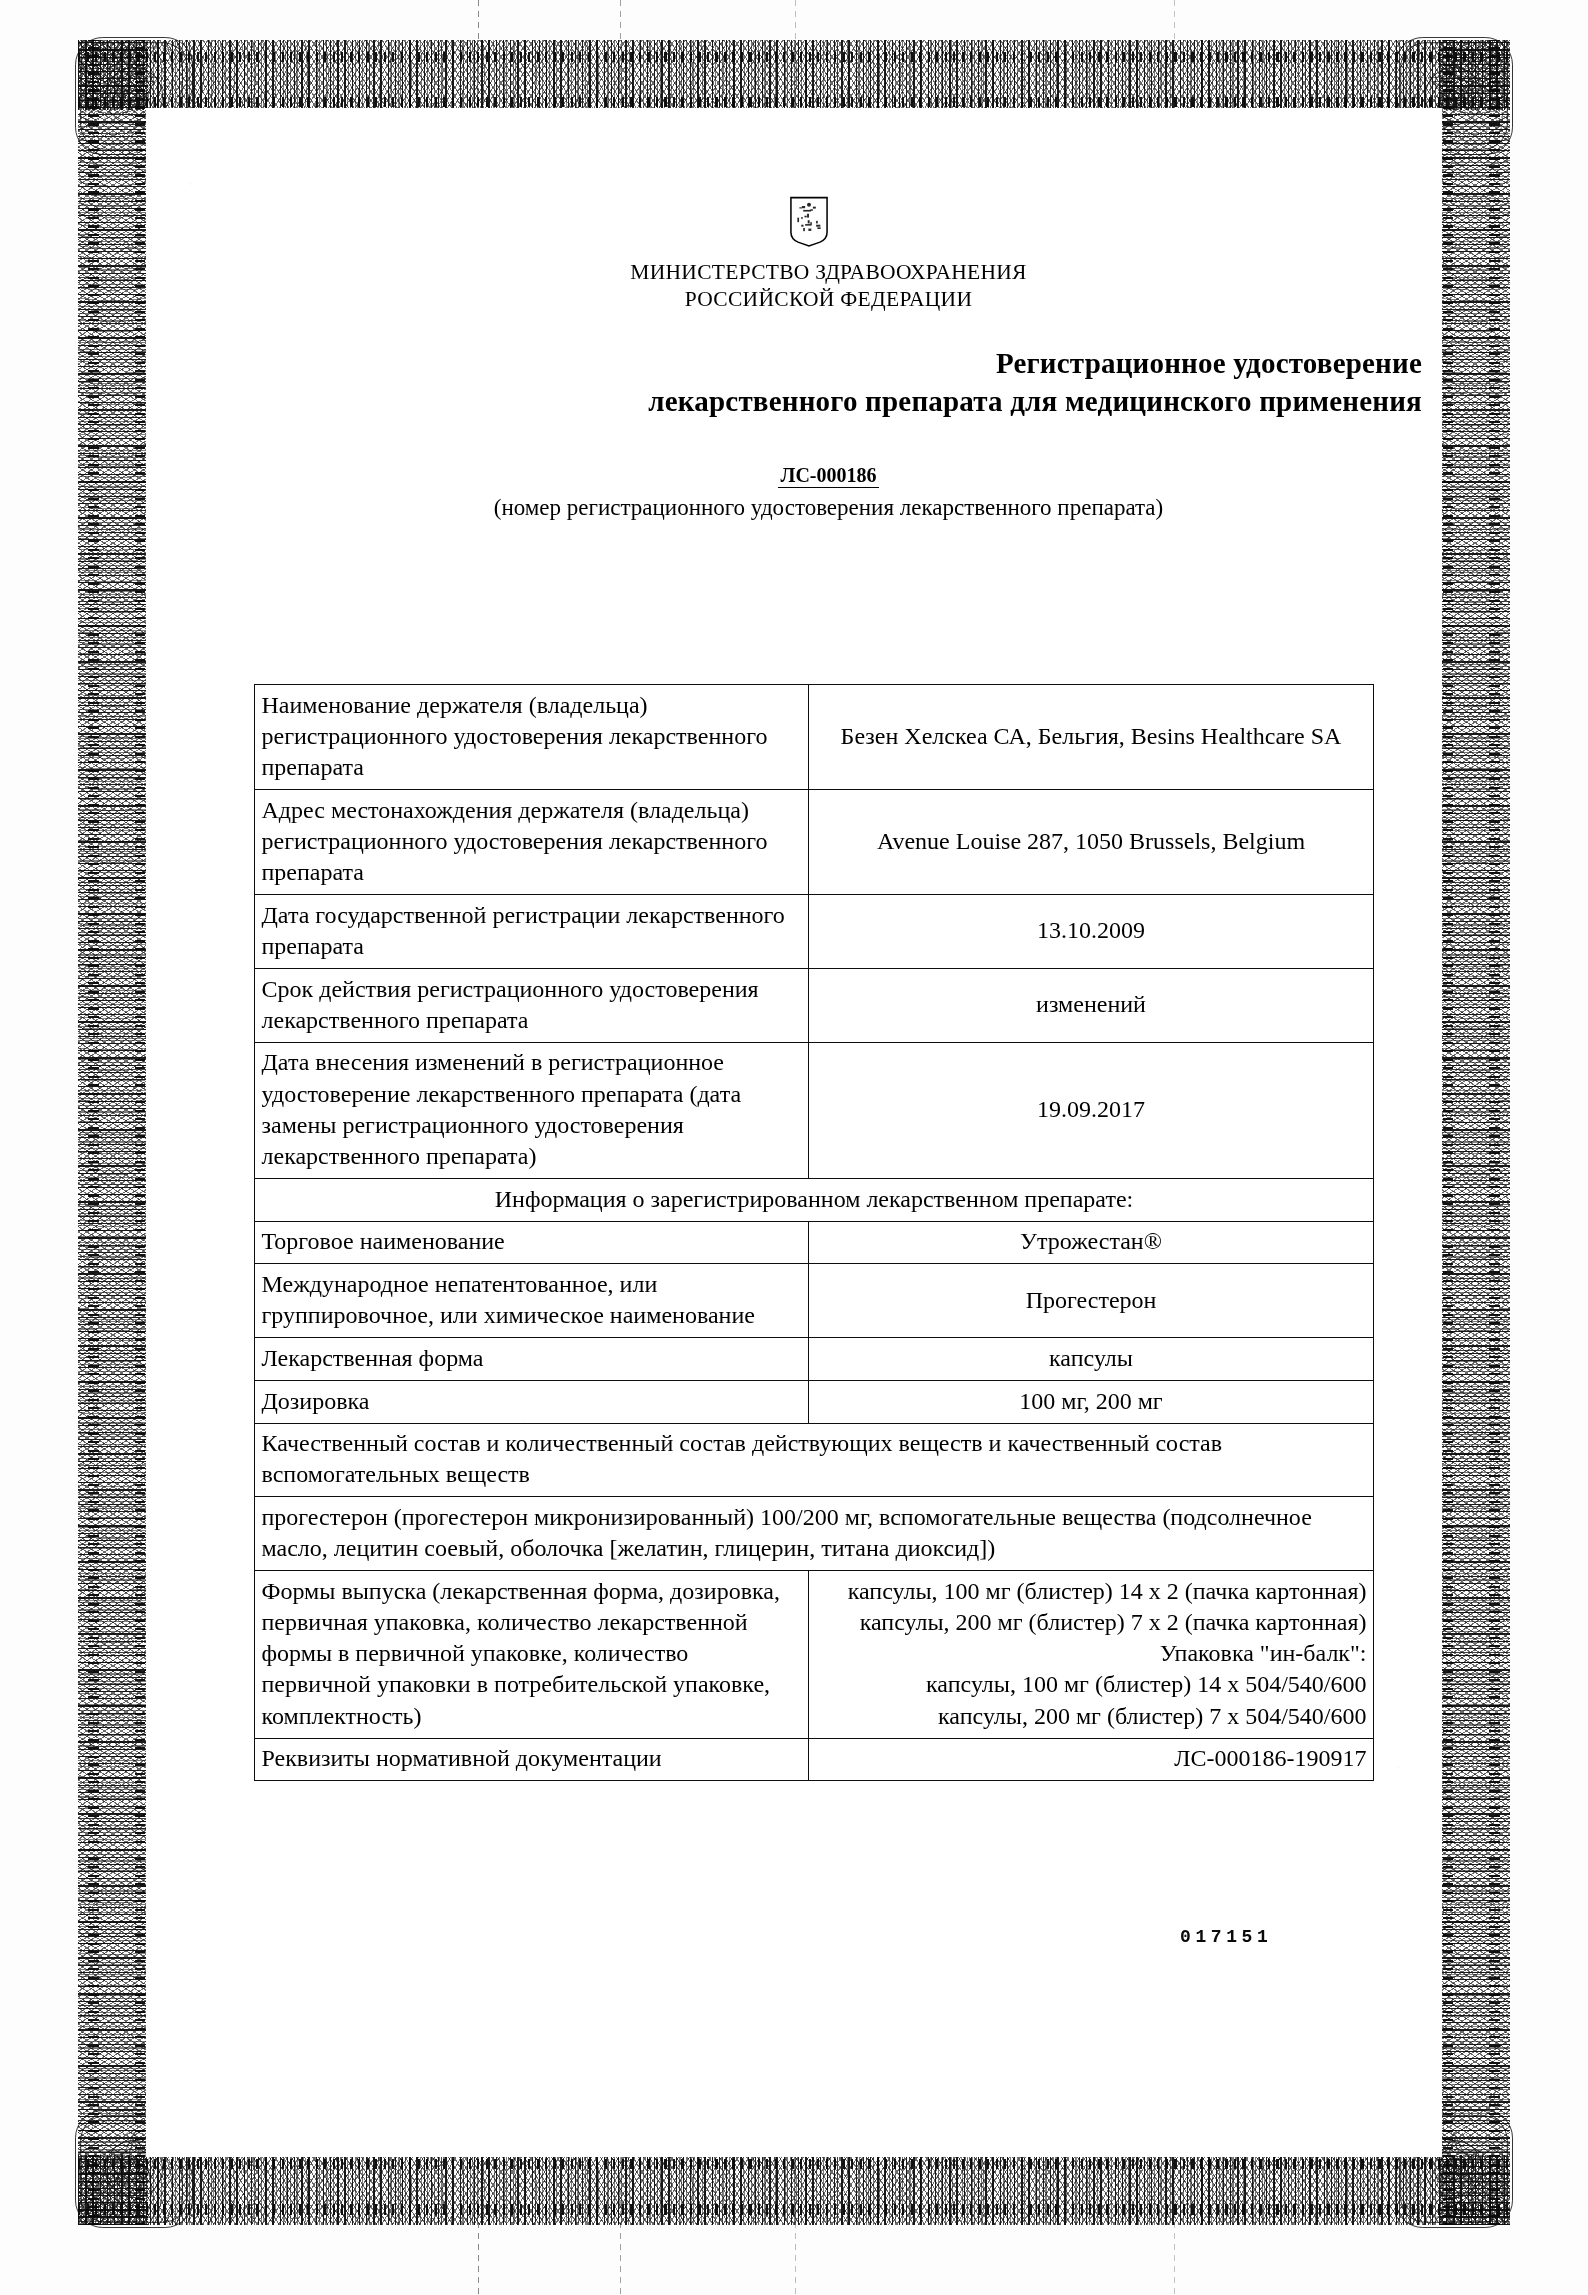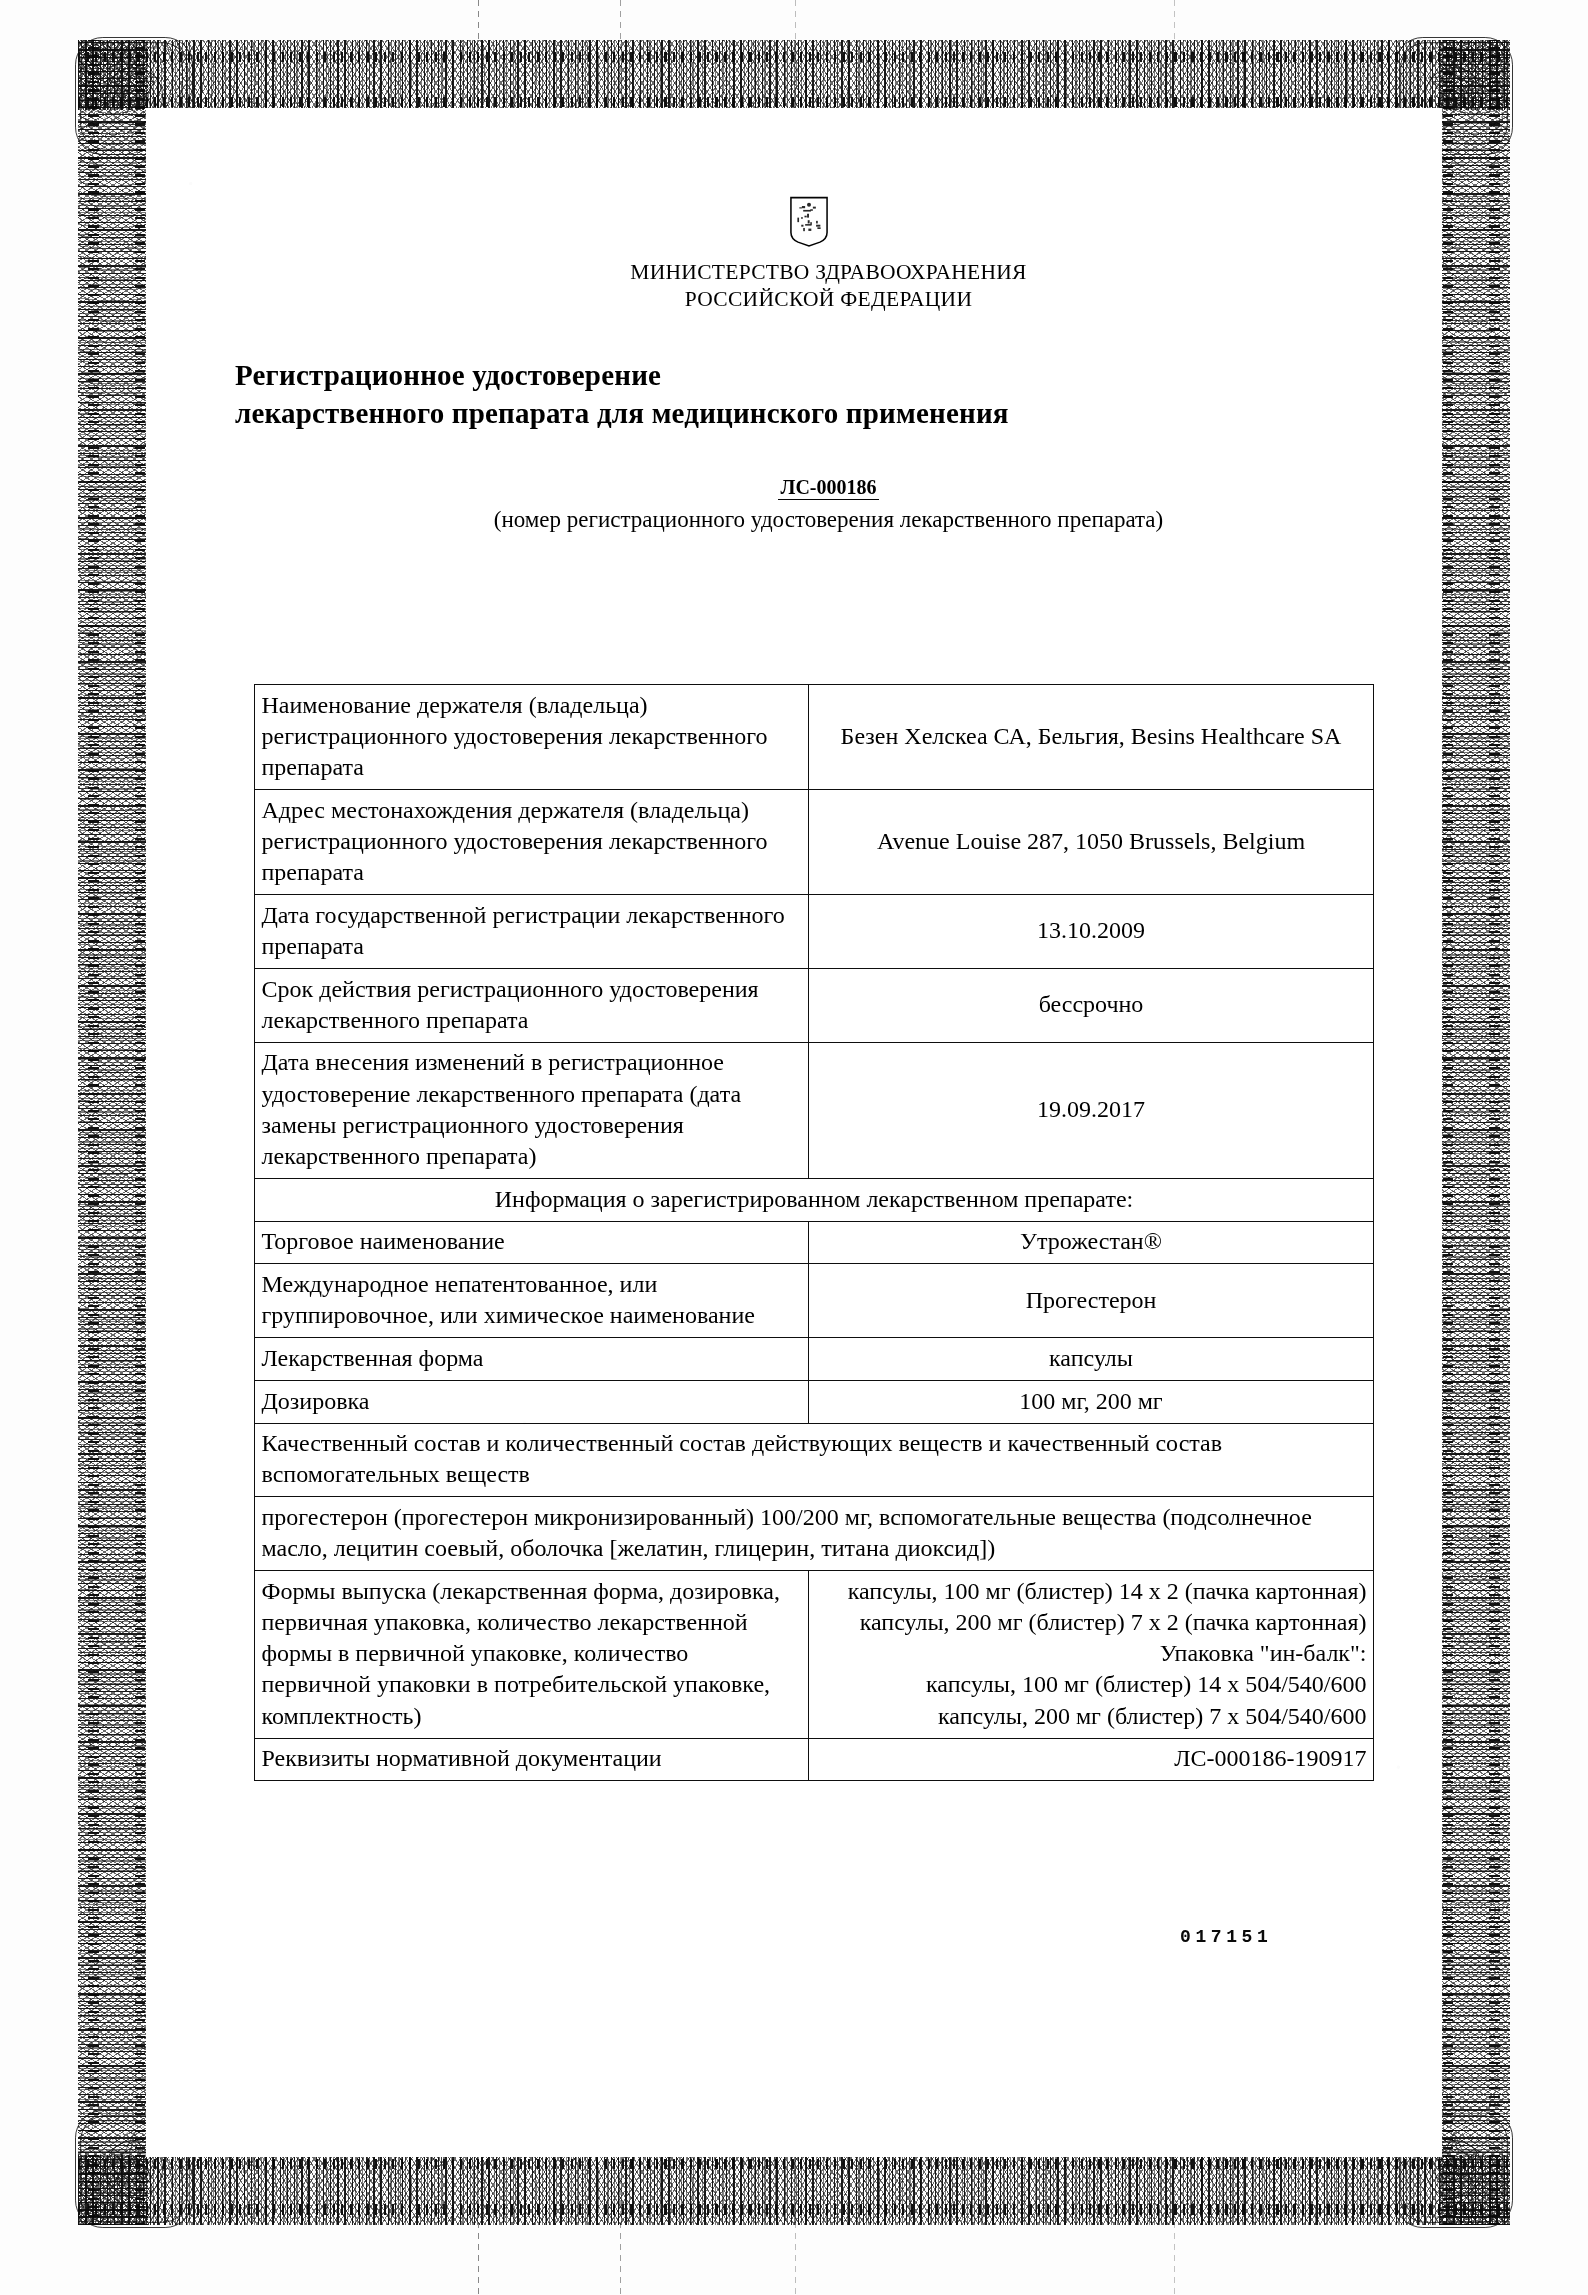--- a/index.html
+++ b/index.html
@@ -166,25 +166,25 @@
   .ministry {
     text-align: center;
     font-size: 21.5px;
     letter-spacing: 0.3px;
     line-height: 1.28;
     margin-left: 39px;
     font-family: "Liberation Serif", "DejaVu Serif", serif;
   }
 
   .title {
-    text-align: left;
+    text-align: right;
     font-weight: bold;
     font-size: 29px;
     line-height: 1.33;
-    margin-top: 42px;
+    margin-top: 30px;
     margin-left: 39px;
     letter-spacing: 0.2px;
   }
 
   .regnum {
     text-align: center;
     font-weight: bold;
     font-size: 20px;
     margin-top: 43px;
     margin-left: 39px;
@@ -420,21 +420,21 @@
       <tr>
         <td class="label">Адрес местонахождения держателя (владельца) регистрационного удостоверения лекарственного препарата</td>
         <td class="value">Avenue Louise 287, 1050 Brussels, Belgium</td>
       </tr>
       <tr>
         <td class="label">Дата государственной регистрации лекарственного препарата</td>
         <td class="value">13.10.2009</td>
       </tr>
       <tr>
         <td class="label">Срок действия регистрационного удостоверения лекарственного препарата</td>
-        <td class="value">бессрочно</td>
+        <td class="value">изменений</td>
       </tr>
       <tr>
         <td class="label">Дата внесения изменений в регистрационное удостоверение лекарственного препарата (дата замены регистрационного удостоверения лекарственного препарата)</td>
         <td class="value">19.09.2017</td>
       </tr>
 
       <tr>
         <td class="section" colspan="2">Информация о зарегистрированном лекарственном препарате:</td>
       </tr>
 

